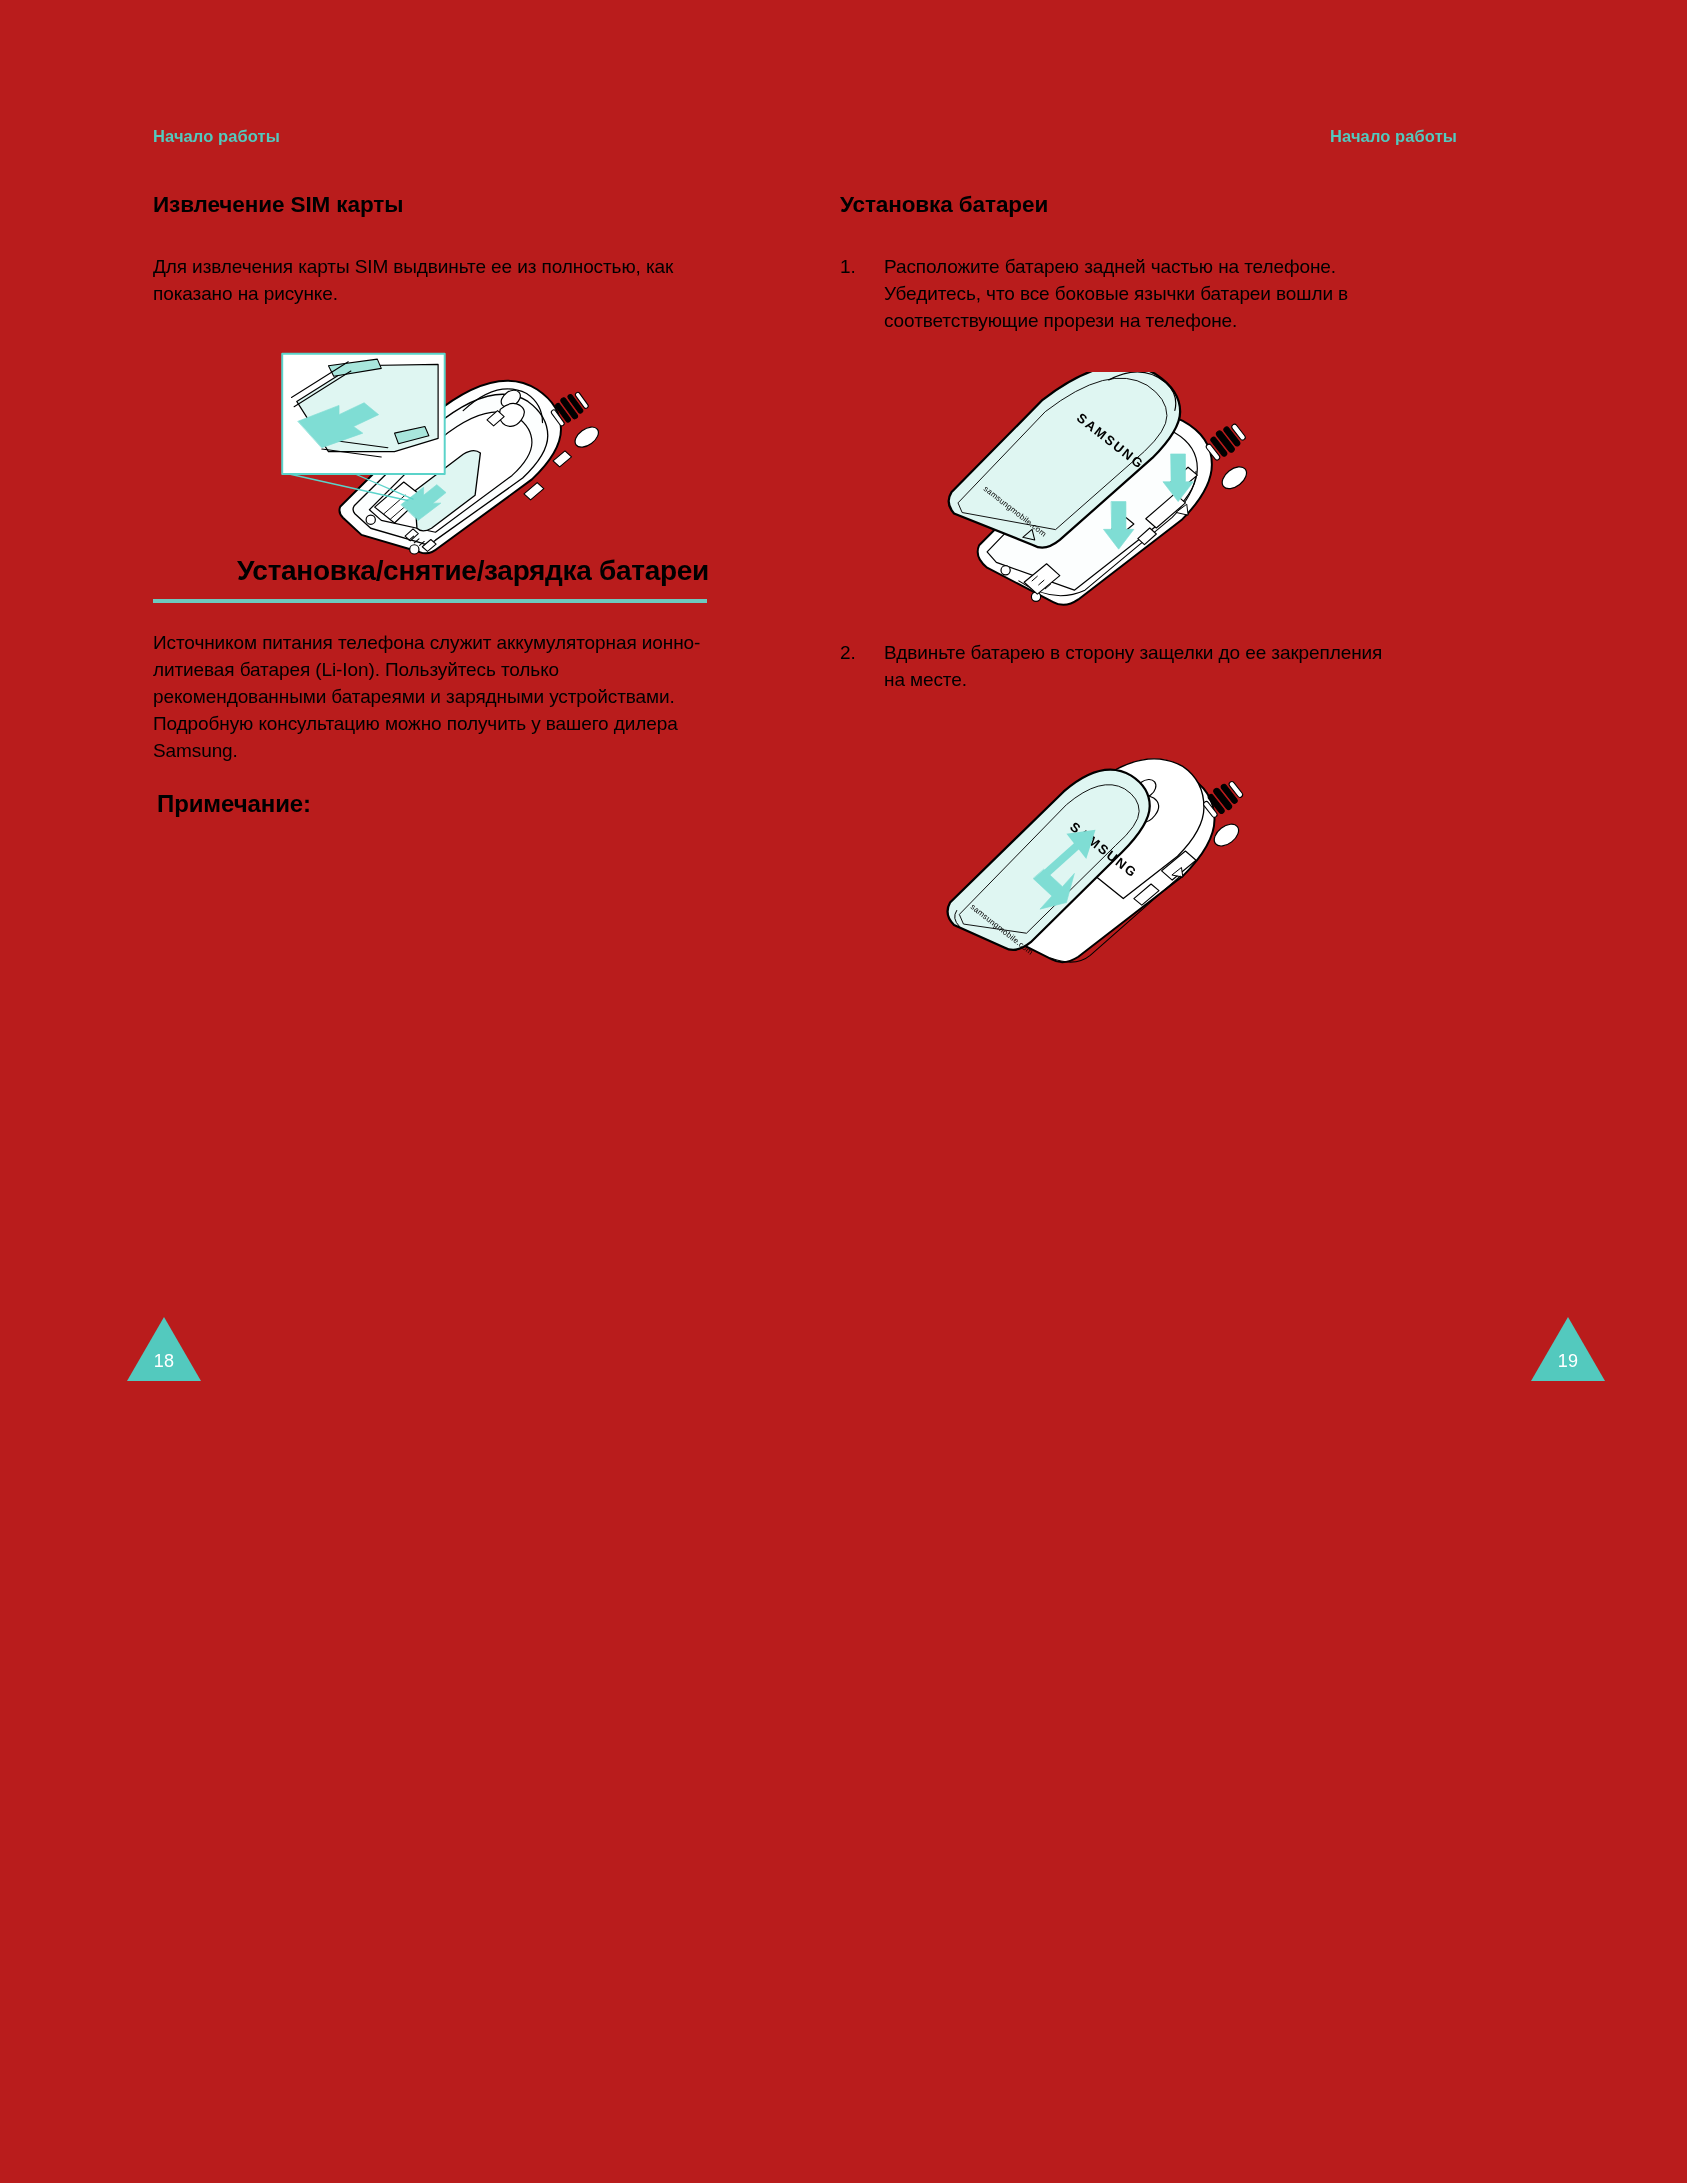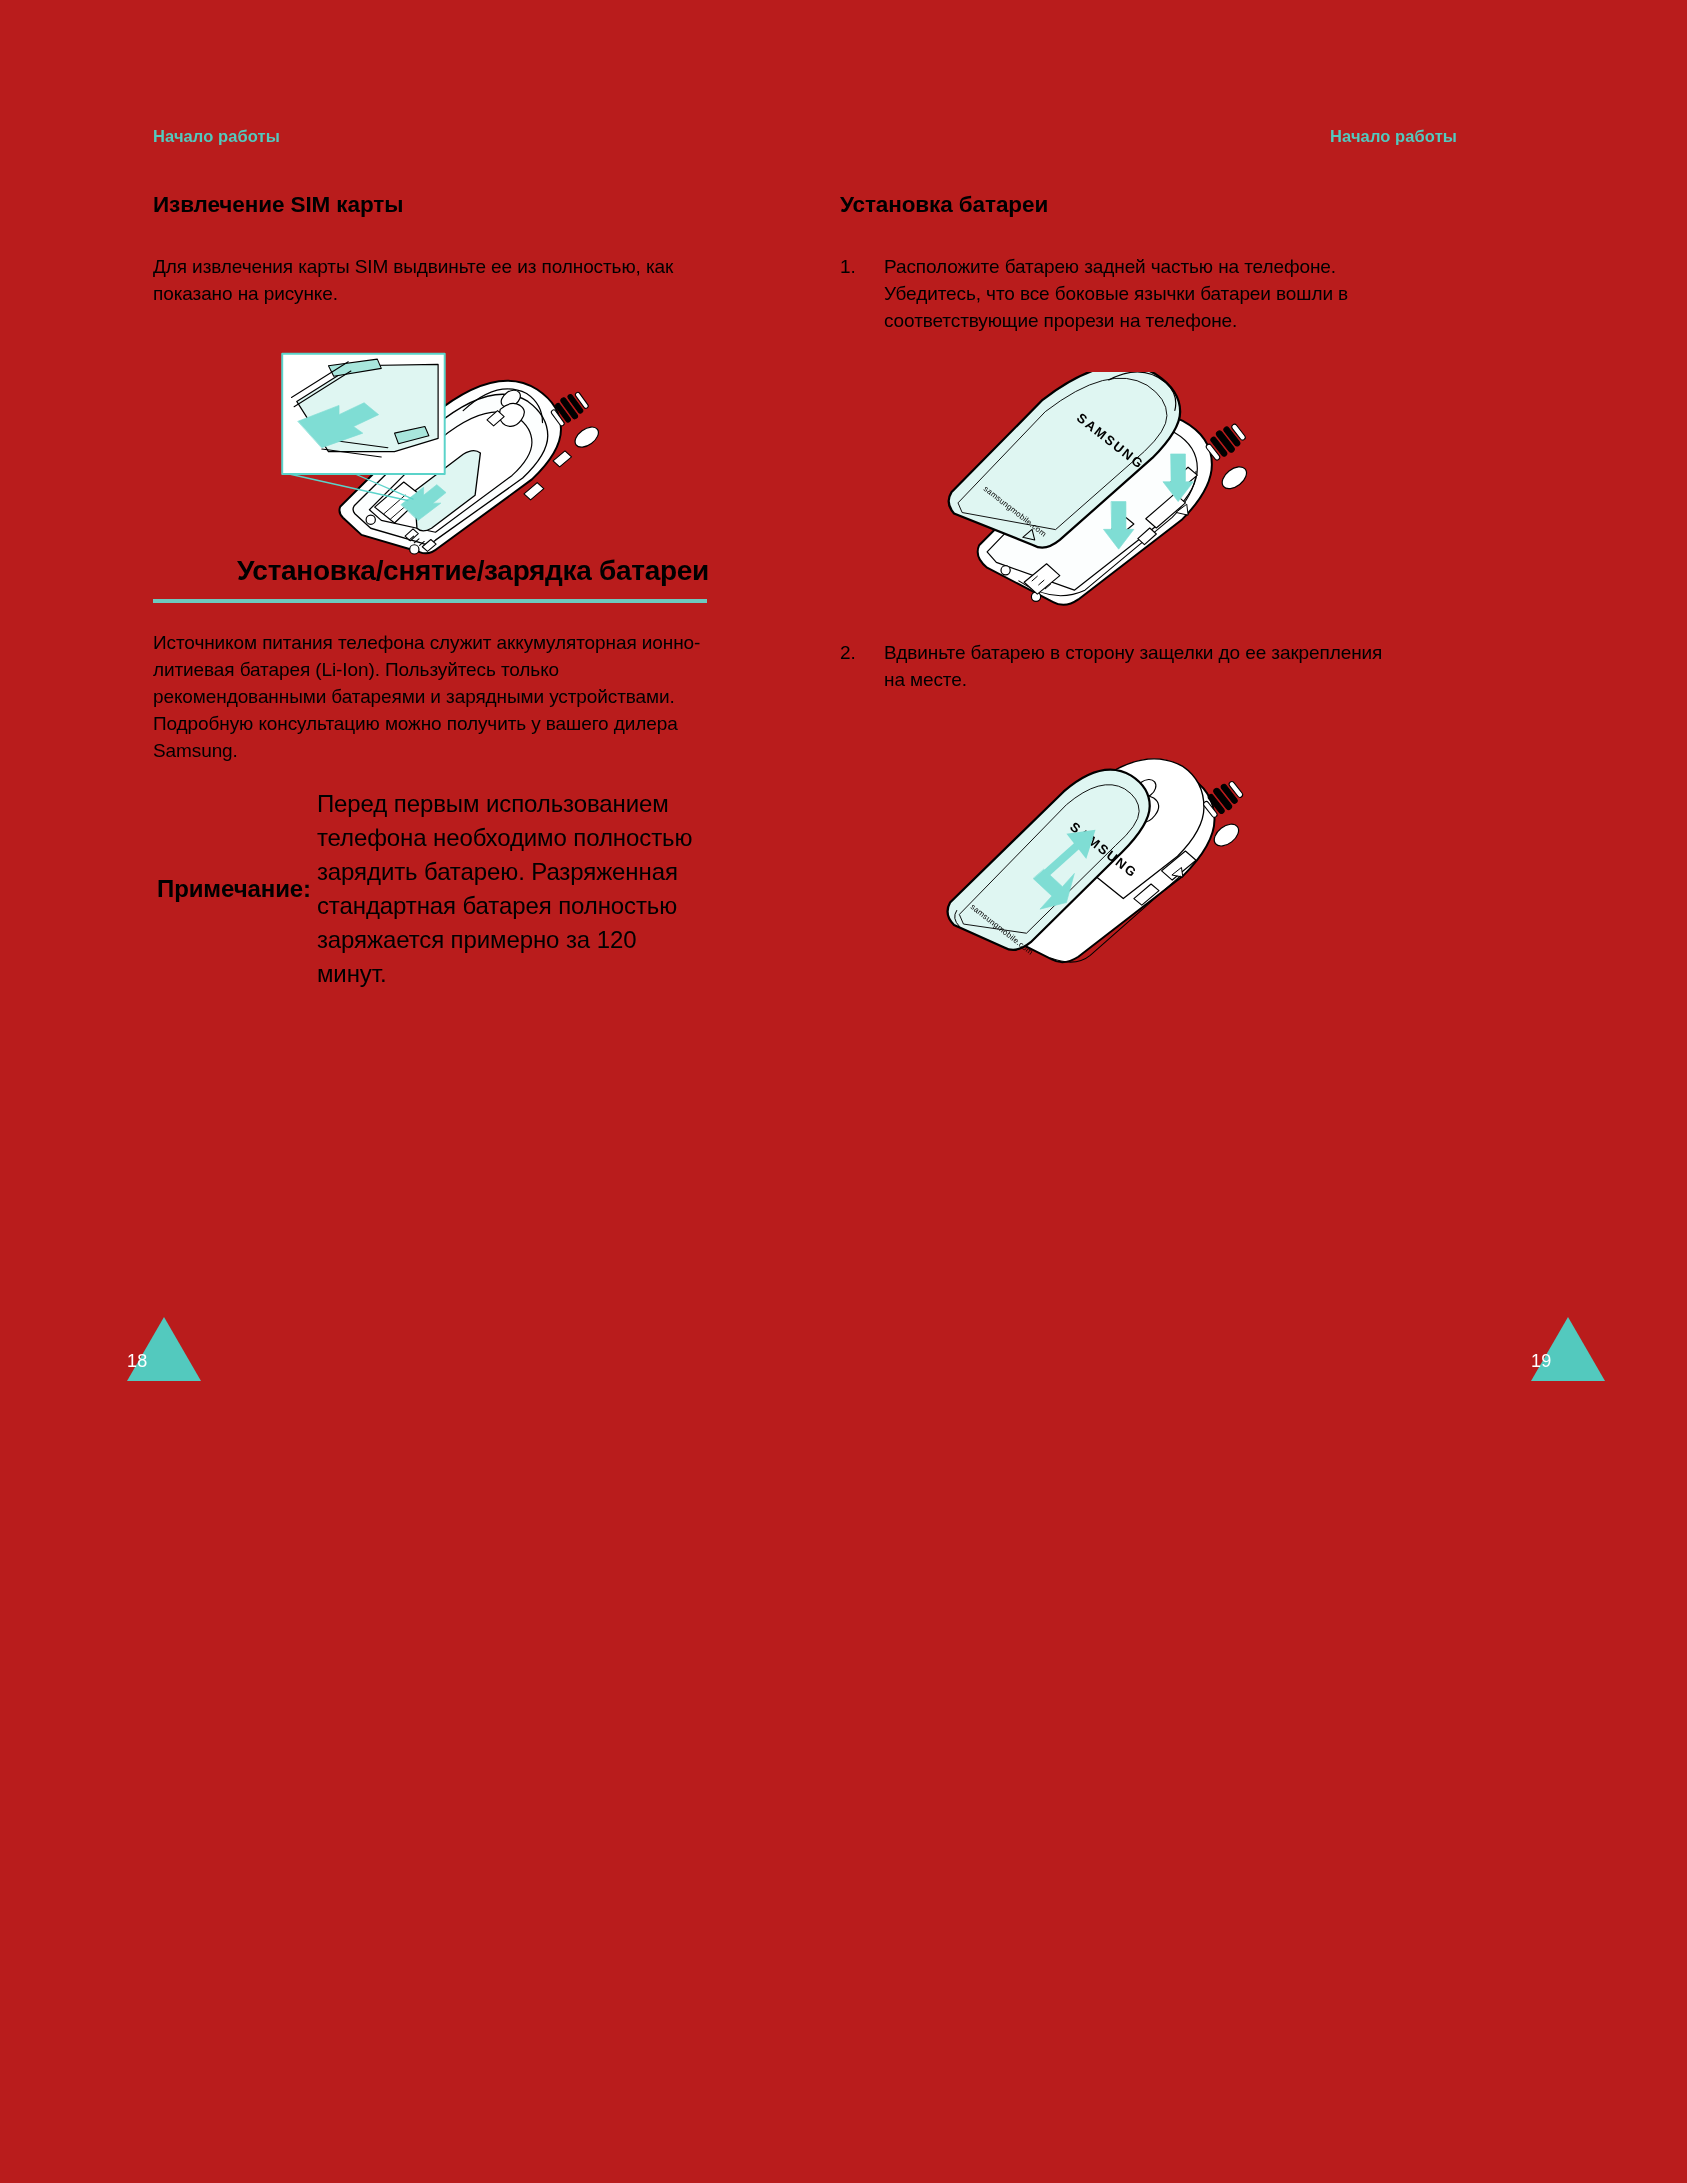--- a/index.html
+++ b/index.html
@@ -129,21 +129,21 @@
   .pagenum .tri {
     position: absolute;
     inset: 0;
     background: #53C9BE;
     clip-path: polygon(50% 0%, 100% 100%, 0% 100%);
   }
   .pagenum .n {
     position: absolute;
     left: 0; right: 0;
     bottom: 9.3px;
-    text-align: left;
+    text-align: center;
     color: #ffffff;
     font-size: 18px;
     letter-spacing: 0.3px;
   }
 </style>
 </head>
 <body>
 
 <div class="page">
 
@@ -227,21 +227,20 @@
       </svg>
     </div>
 
     <h1 class="major">Установка/снятие/зарядка батареи</h1>
     <div class="rule"></div>
 
     <p class="body">Источником питания телефона служит аккумуляторная ионно-литиевая батарея (Li-Ion). Пользуйтесь только рекомендованными батареями и зарядными устройствами. Подробную консультацию можно получить у вашего дилера Samsung.</p>
 
     <div class="note">
       <span class="note-label">Примечание:</span>
-      <span class="note-text">Перед первым использованием телефона необходимо полностью зарядить батарею. Разряженная стандартная батарея полностью заряжается примерно за 120 минут.</span>
     </div>
   </div>
 
   <div class="col right">
 
     <h2 class="sub">Установка батареи</h2>
 
     <ol class="steps">
       <li>
         <span class="num">1.</span>

